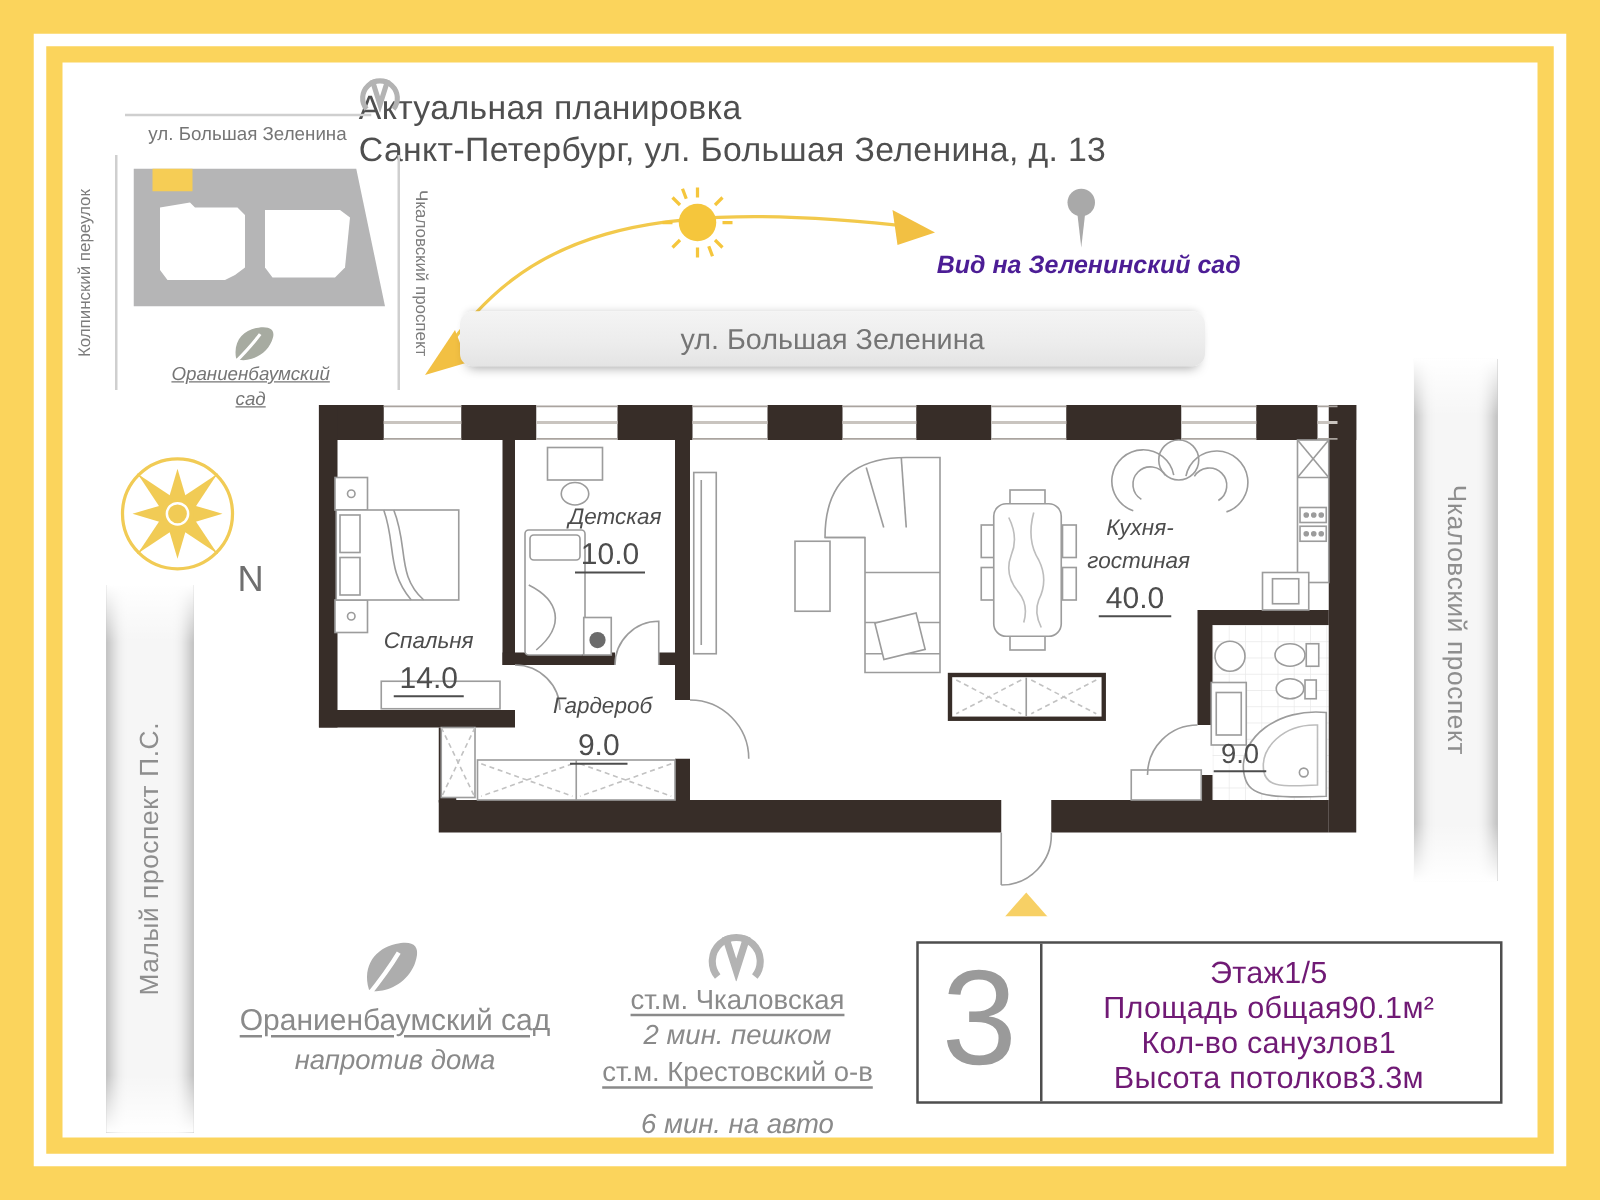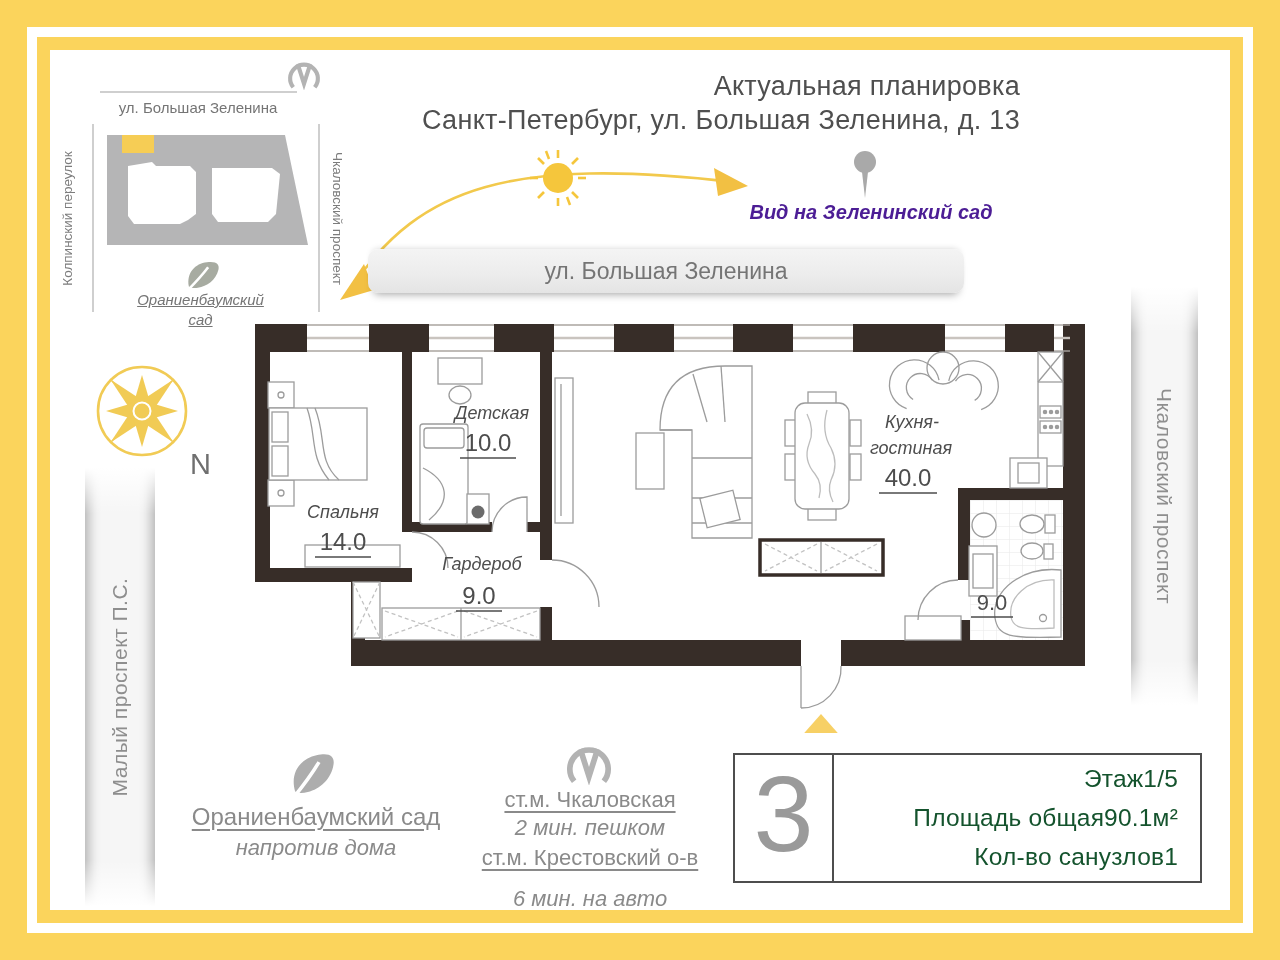--- a/index.html
+++ b/index.html
@@ -6,21 +6,21 @@
   body{
     width:1280px;height:960px;position:relative;overflow:hidden;
     background:#FBD45C;
     font-family:"Liberation Sans", sans-serif;
     color:#4f4f4f;
   }
   .white-mat{position:absolute;inset:27px;background:#ffffff;}
   .inner-frame{position:absolute;inset:37px;border:13px solid #FBD45C;pointer-events:none;}
   .abs{position:absolute;}
   
-  .title{left:300px;top:70px;width:720px;text-align:right;line-height:1.25;
+  .title{left:287px;top:70px;width:720px;text-align:left;line-height:1.25;
          font-size:27px;color:#4f4f4f;letter-spacing:.3px;}
   
   .mm-street-line{background:#cfcfcf;}
   .mm-label{font-size:15px;color:#757575;text-align:center;}
   .mm-vert{display:flex;align-items:center;justify-content:center;}
   .mm-vert span{white-space:nowrap;font-size:13.5px;color:#7c7c7c;}
   .rot-ccw{transform:rotate(-90deg);}
   .rot-cw{transform:rotate(90deg);}
   .park-mini{font-style:italic;font-size:15px;color:#757575;text-align:center;line-height:1.3;text-decoration:underline;}
   
@@ -44,21 +44,21 @@
   .note{color:#8a8a8a;text-align:center;}
   .note .u{text-decoration:underline;text-underline-offset:4px;}
   .it{font-style:italic;}
   .n-compass{font-size:29px;color:#6f6f6f;}
   
   .info-box{left:733px;top:753px;width:469px;height:130px;border:2px solid #4e4e4e;
     display:flex;box-sizing:border-box;background:#fff;}
   .info-left{width:97px;border-right:2px solid #4e4e4e;display:flex;align-items:center;justify-content:center;}
   .info-left div{font-size:108px;line-height:1;color:#9a9a9a;font-weight:300;transform:translateY(-4px);}
   .info-right{flex:1;padding:10px 22px 10px 18px;display:flex;flex-direction:column;justify-content:space-between;}
-  .info-row{display:flex;justify-content:flex-end;font-size:24.5px;color:#14532d;letter-spacing:.2px;}
+  .info-row{display:flex;justify-content:center;font-size:24.5px;color:#701a75;letter-spacing:.2px;}
 </style>
 </head>
 <body>
 
 <div class="white-mat"></div>
 <div class="inner-frame"></div>
 
 <div class="abs title">
   <div>Актуальная планировка</div>
   <div>Санкт-Петербург, ул. Большая Зеленина, д. 13</div>
@@ -432,14 +432,18 @@
       <span>1/5</span>
     </div>
     <div class="info-row">
       <span>Площадь общая</span>
       <span>90.1м²</span>
     </div>
     <div class="info-row">
       <span>Кол-во санузлов</span>
       <span>1</span>
     </div>
+    <div class="info-row">
+      <span>Высота потолков</span>
+      <span>3.3м</span>
+    </div>
   </div>
 </div>
 
 </body></html>

